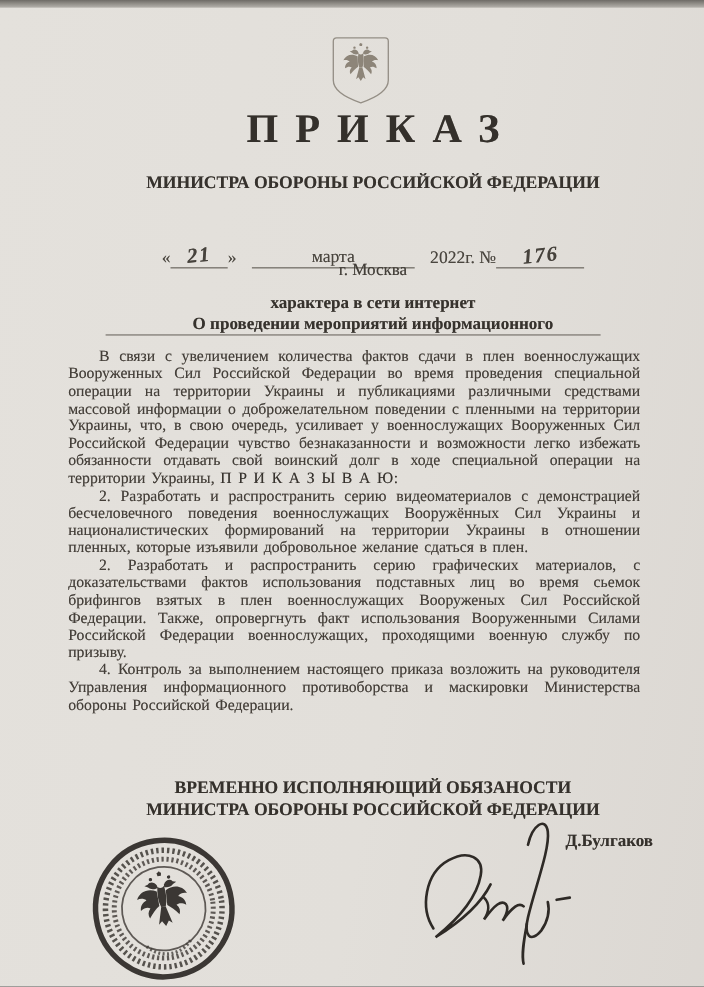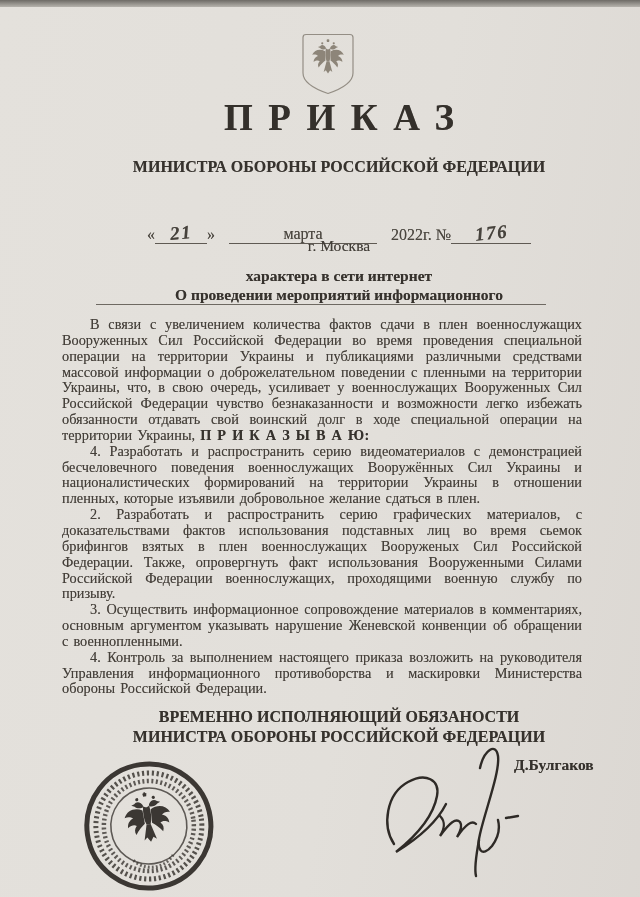--- a/index.html
+++ b/index.html
@@ -36,21 +36,21 @@
   .city{position:absolute;top:237px;left:0;width:100%;text-align:center;font-size:15.5px;}
 
   .subject{position:absolute;top:266px;left:0;width:100%;text-align:center;
     font-weight:bold;font-size:15.5px;line-height:19px;color:#36322d;}
   .subject-rule{position:absolute;top:304px;left:96px;width:450px;height:0;
     border-top:1.2px solid #6e6962;}
 
   .body-text{position:absolute;top:317px;left:62px;width:520px;
     font-size:14.3px;line-height:15.85px;text-align:justify;word-spacing:1.5px;color:#443f39;}
   .body-text p{margin:0;text-indent:28px;}
-  .order-word{font-weight:bold;letter-spacing:0.5px;color:#36322d;white-space:nowrap;}
+  .order-word{font-weight:normal;letter-spacing:0.5px;color:#36322d;white-space:nowrap;}
 
   .sig-block{position:absolute;top:707px;left:0;width:100%;text-align:center;
     font-weight:bold;color:#35312c;}
   .sig-line{font-size:16px;line-height:19.5px;}
   .sig-rank{font-size:15px;margin-top:3px;}
   .sig-name{position:absolute;top:756px;left:504px;font-weight:bold;font-size:15.5px;color:#35312c;margin-left:10px;}
 
   .signature-svg{position:absolute;left:380px;top:734px;width:142px;height:160px;}
   .stamp-svg{position:absolute;left:80px;top:750px;width:138px;height:154px;
     transform:rotate(-8deg);opacity:0.93;}
@@ -99,23 +99,22 @@
   <div class="city">г. Москва</div>
 
   <div class="subject">
     <div>характера в сети интернет</div>
     <div>О проведении мероприятий информационного</div>
   </div>
   <div class="subject-rule"></div>
 
   <div class="body-text">
     <p><span>В связи с увеличением количества фактов сдачи в плен военнослужащих Вооруженных Сил Российской Федерации во время проведения специальной операции на территории Украины и публикациями различными средствами массовой информации о доброжелательном поведении с пленными на территории Украины, что, в свою очередь, усиливает у военнослужащих Вооруженных Сил Российской Федерации чувство безнаказанности и возможности легко избежать обязанности отдавать свой воинский долг в ходе специальной операции на территории Украины, </span><span class="order-word">П Р И К А З Ы В А Ю:</span></p>
-    <p>4. Разработать и распространить серию видеоматериалов с демонстрацией бесчеловечного поведения военнослужащих Вооружённых Сил Украины и националистических формирований на территории Украины в отношении пленных, которые изъявили добровольное желание сдаться в плен.</p>
+    <p>2. Разработать и распространить серию видеоматериалов с демонстрацией бесчеловечного поведения военнослужащих Вооружённых Сил Украины и националистических формирований на территории Украины в отношении пленных, которые изъявили добровольное желание сдаться в плен.</p>
     <p>2. Разработать и распространить серию графических материалов, с доказательствами фактов использования подставных лиц во время сьемок брифингов взятых в плен военнослужащих Вооруженых Сил Российской Федерации. Также, опровергнуть факт использования Вооруженными Силами Российской Федерации военнослужащих, проходящими военную службу по призыву.</p>
-    <p>3. Осуществить информационное сопровождение материалов в комментариях, основным аргументом указывать нарушение Женевской конвенции об обращении с военнопленными.</p>
     <p>4. Контроль за выполнением настоящего приказа возложить на руководителя Управления информационного противоборства и маскировки Министерства обороны Российской Федерации.</p>
   </div>
 
   <div class="sig-block">
     <div class="sig-line">ВРЕМЕННО ИСПОЛНЯЮЩИЙ ОБЯЗАНОСТИ</div>
     <div class="sig-line">МИНИСТРА ОБОРОНЫ РОССИЙСКОЙ ФЕДЕРАЦИИ</div>
   </div>
 
   <svg class="signature-svg" viewBox="0 0 142 160" fill="none" stroke="#2e2a26" stroke-width="2.4" stroke-linecap="round">
     <path d="M14 110 C2 92 6 60 28 48 C46 38 60 46 57 62 C53 84 36 102 16 118 C42 102 58 86 66 70"></path>

